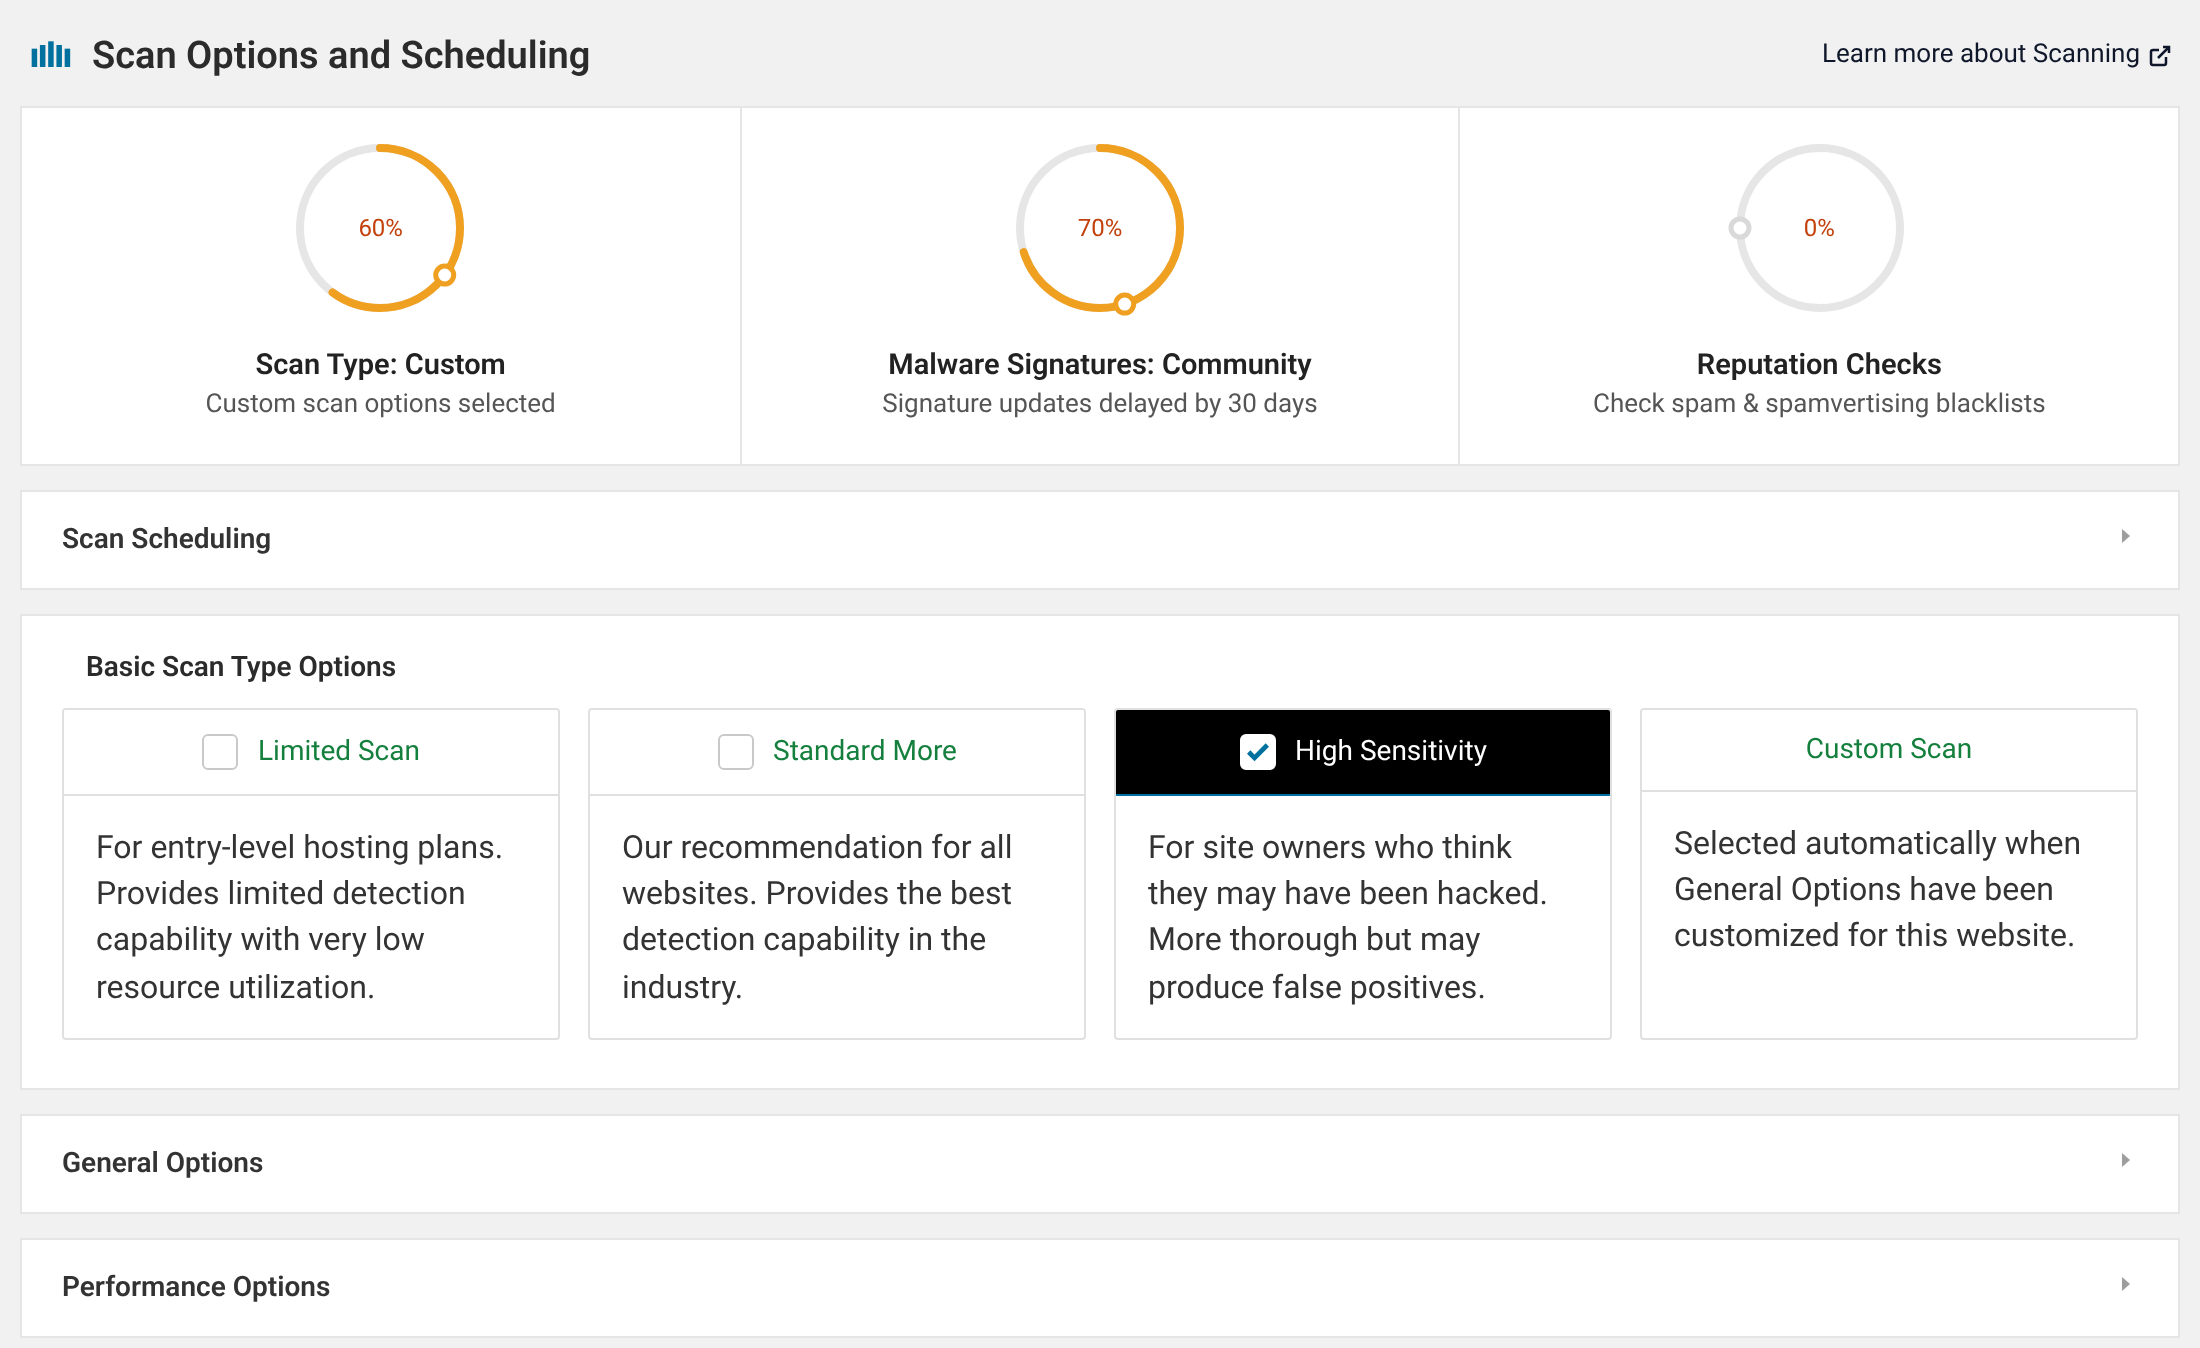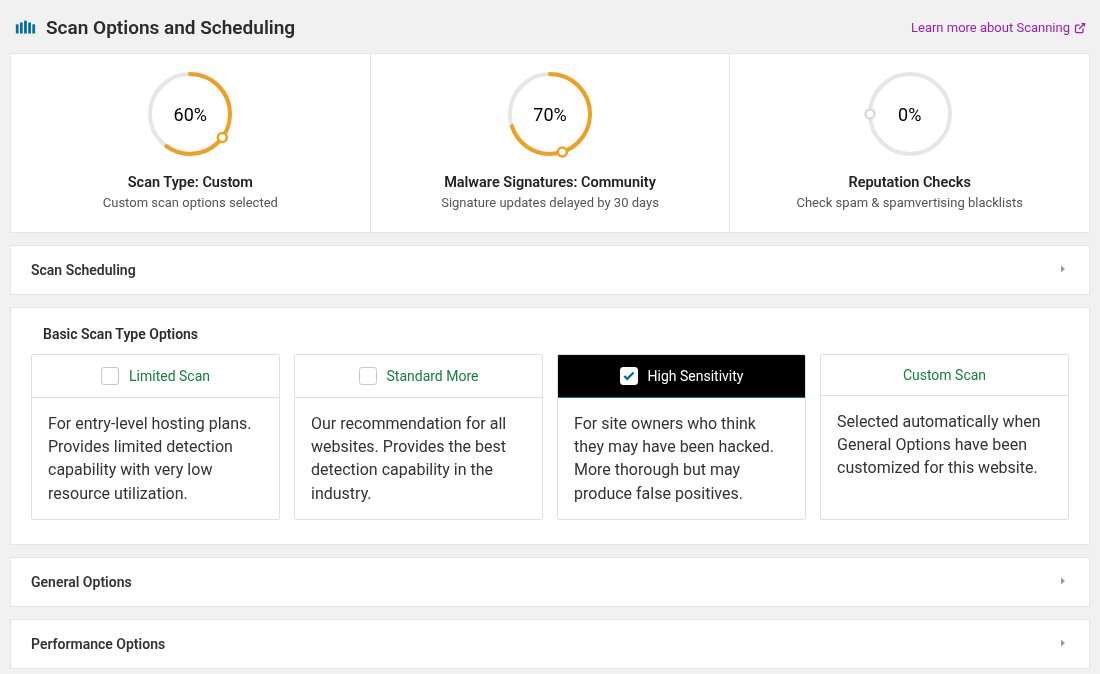--- a/index.html
+++ b/index.html
@@ -29,21 +29,21 @@
     display: flex;
     align-items: center;
     justify-content: center;
   }
   .page-title {
     font-size: 19px;
     font-weight: 600;
     color: #2b2b2b;
   }
   .learn-more {
-    color: #a21caf;
+    color: #0f172a;
     text-decoration: none;
     font-size: 13px;
     display: flex;
     align-items: center;
     gap: 4px;
   }
   .ext-icon {
     width: 12px;
     height: 12px;
   }
@@ -69,22 +69,22 @@
     height: 92px;
     margin-bottom: 14px;
   }
   .ring-wrap svg { transform: rotate(-90deg); }
   .ring-pct {
     position: absolute;
     top: 0; left: 0; right: 0; bottom: 0;
     display: flex;
     align-items: center;
     justify-content: center;
-    color: #000000;
-    font-size: 18px;
+    color: #c2410c;
+    font-size: 12px;
   }
   .status-title {
     font-weight: 600;
     font-size: 14.5px;
     color: #222;
     margin-bottom: 4px;
   }
   .status-sub {
     font-size: 13px;
     color: #555;

